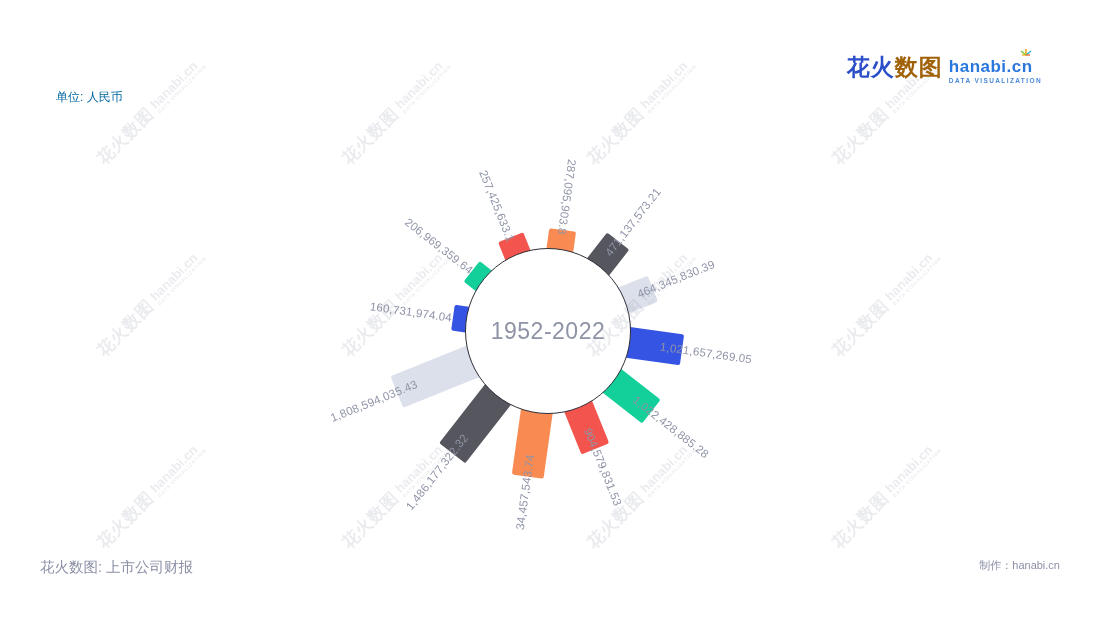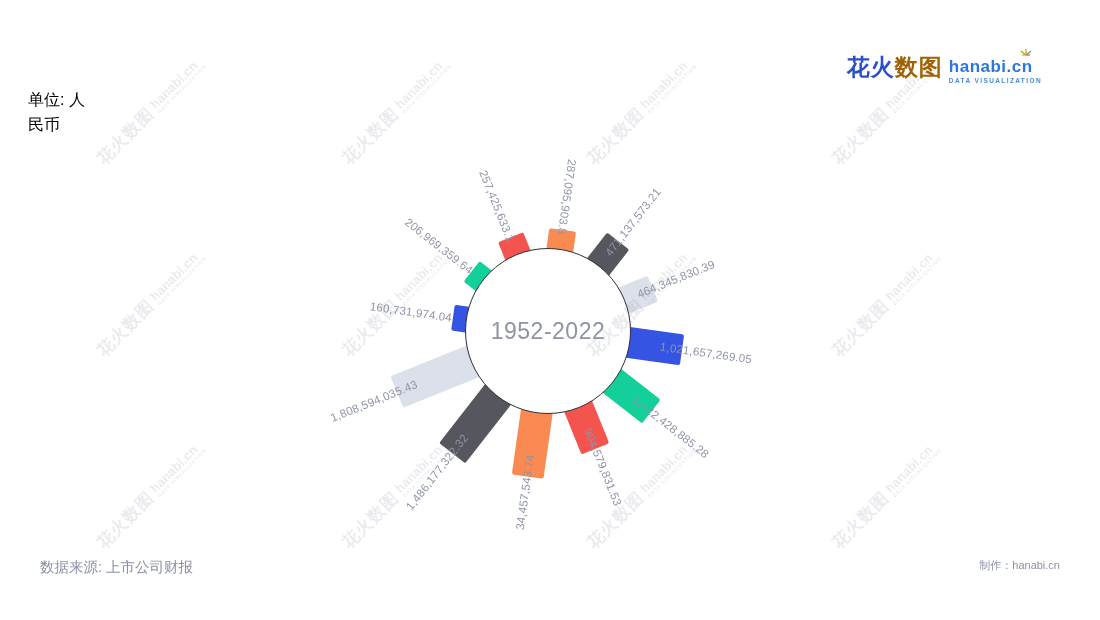--- a/index.html
+++ b/index.html
@@ -9,22 +9,22 @@
     position: relative; width: 1100px; height: 620px;
     background: #ffffff; overflow: hidden;
   }
   
   .title {
     position: absolute; left: 40px; top: 40px;
     font-size: 21px; font-weight: bold; color: #32323e;
     letter-spacing: 0.5px; z-index: 30;
   }
   .unit-note {
-    position: absolute; left: 28px; top: 88px; width: 70px;
-    font-size: 16px; line-height: 1.55; color: #000000; z-index: 30;
+    position: absolute; left: 56px; top: 88px; width: 70px;
+    font-size: 12px; line-height: 1.55; color: #0369a1; z-index: 30;
   }
   
   .brand {
     position: absolute; right: 58px; top: 52px; display: flex;
     align-items: flex-start; gap: 6px; z-index: 30;
   }
   .brand-cn { font-size: 23px; font-weight: bold; color: #2b4ec9; letter-spacing: 1px; }
   .brand-cn .lite { color: #a16207; }
   .brand-right { position: relative; display: inline-block; padding-top: 6px; }
   .brand-en { font-size: 17px; font-weight: bold; color: #2a77dd; letter-spacing: 0.5px; display: block; line-height: 1; }
@@ -159,17 +159,17 @@
       <span class="bar-label" style="left: 670.536px; top: 426.735px; transform: translate(-50%, -50%) rotate(-322deg);">1,022,428,885.28</span>
       <span class="bar-label" style="left: 602.88px; top: 466.832px; transform: translate(-50%, -50%) rotate(-292deg);">904,579,831.53</span>
       <span class="bar-label" style="left: 525.315px; top: 492.414px; transform: translate(-50%, -50%) rotate(-82deg);">34,457,543.74</span>
       <span class="bar-label" style="left: 437.489px; top: 472.448px; transform: translate(-50%, -50%) rotate(-52deg);">1,486,177,322.32</span>
       <span class="bar-label" style="left: 374.153px; top: 401.239px; transform: translate(-50%, -50%) rotate(-22deg);">1,808,594,035.43</span>
       <span class="bar-label" style="left: 410.848px; top: 311.725px; transform: translate(-50%, -50%) rotate(8deg);">160,731,974.04</span>
       <span class="bar-label" style="left: 438.861px; top: 245.731px; transform: translate(-50%, -50%) rotate(38deg);">206,969,359.64</span>
       <span class="bar-label" style="left: 497.428px; top: 205.83px; transform: translate(-50%, -50%) rotate(68deg);">257,425,633.1</span>
     </div>
 
-  <div class="footer-src">数据来源: 上市公司财报</div>
+  <div class="footer-src">花火数图: 上市公司财报</div>
 
   <div class="footer-credit"><span>制作：</span><span>hanabi.cn</span></div>
 
 </div>
 
 </body></html>

